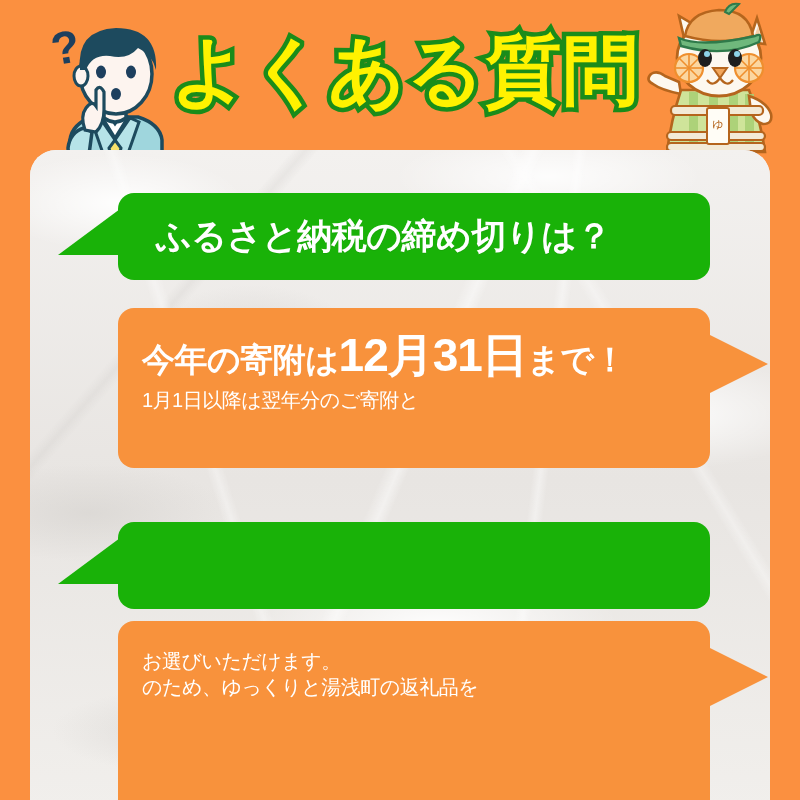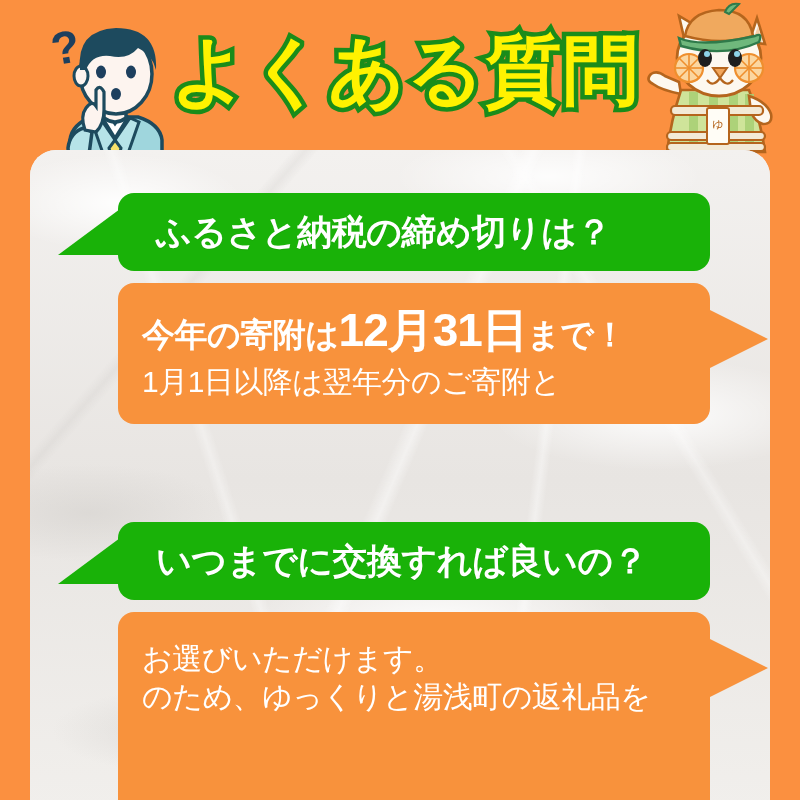--- a/index.html
+++ b/index.html
@@ -51,21 +51,21 @@
       linear-gradient(97deg, rgba(255,255,255,0) 66%, rgba(255,255,255,.8) 67%, rgba(255,255,255,0) 68%),
       linear-gradient(131deg, rgba(200,197,194,0) 20%, rgba(200,197,194,.45) 21%, rgba(200,197,194,0) 22%),
       linear-gradient(59deg, rgba(255,255,255,0) 76%, rgba(255,255,255,.65) 77%, rgba(255,255,255,0) 78%);
   }
 
   
   .qa{position:absolute;left:118px;width:592px;}
   .q-bubble{
     position:relative;background:#19b208;border-radius:16px;
     color:#fff;box-sizing:border-box;
-    padding:14px 8px 14px 38px;height:78px;display:flex;align-items:center;
+    padding:14px 8px 14px 38px;height:87px;display:flex;align-items:center;
   }
   .q-bubble .q-text{
     font-size:35px;font-weight:bold;letter-spacing:-.5px;white-space:nowrap;
     text-shadow:0 1px 0 rgba(0,0,0,.08);
   }
   .q-tail{
     position:absolute;left:-60px;top:16px;width:0;height:0;
     border-style:solid;border-width:0 0 46px 62px;
     border-color:transparent transparent #19b208 transparent;
   }
@@ -73,26 +73,26 @@
     position:relative;background:#f8923c;border-radius:16px;
     color:#fff;box-sizing:border-box;padding:22px 26px 26px 24px;
   }
   .a-tail{
     position:absolute;right:-58px;top:26px;width:0;height:0;
     border-style:solid;border-width:30px 0 30px 60px;
     border-color:transparent transparent transparent #f8923c;
   }
   .a-line1{font-size:33px;font-weight:bold;line-height:1.12;white-space:nowrap;letter-spacing:-.5px;}
   .a-line1 .big{font-size:46px;font-weight:bold;letter-spacing:-1px;}
-  .a-rest{font-size:30px;line-height:1.28;margin-top:6px;letter-spacing:-.5px;}
+  .a-rest{font-size:20px;line-height:1.28;margin-top:6px;letter-spacing:-.5px;}
   .a-rest div{white-space:nowrap;}
 
   
   #block1{top:193px;}
-  #block1 .a-bubble{margin-top:12px;height:141px;}
+  #block1 .a-bubble{margin-top:28px;height:160px;}
   
   #block2{top:522px;}
   #block2 .a-bubble{margin-top:12px;height:212px;}
 
   
   .man{position:absolute;left:30px;top:12px;width:170px;height:160px;}
 
   
   .mascot{position:absolute;left:645px;top:2px;width:150px;height:172px;}
 </style>
@@ -217,21 +217,20 @@
       </div>
       <div class="a-rest">
         <div>1月1日以降は翌年分のご寄附と</div>
       </div>
     </div>
   </div>
 
   <div class="qa" id="block2">
     <div class="q-bubble">
       <div class="q-tail"></div>
-      <div class="q-text">いつまでに交換すれば良いの？</div>
     </div>
     <div class="a-bubble">
       <div class="a-tail"></div>
       <div class="a-rest">
         <div>お選びいただけます。</div>
         <div>のため、ゆっくりと湯浅町の返礼品を</div>
       </div>
     </div>
   </div>
 

